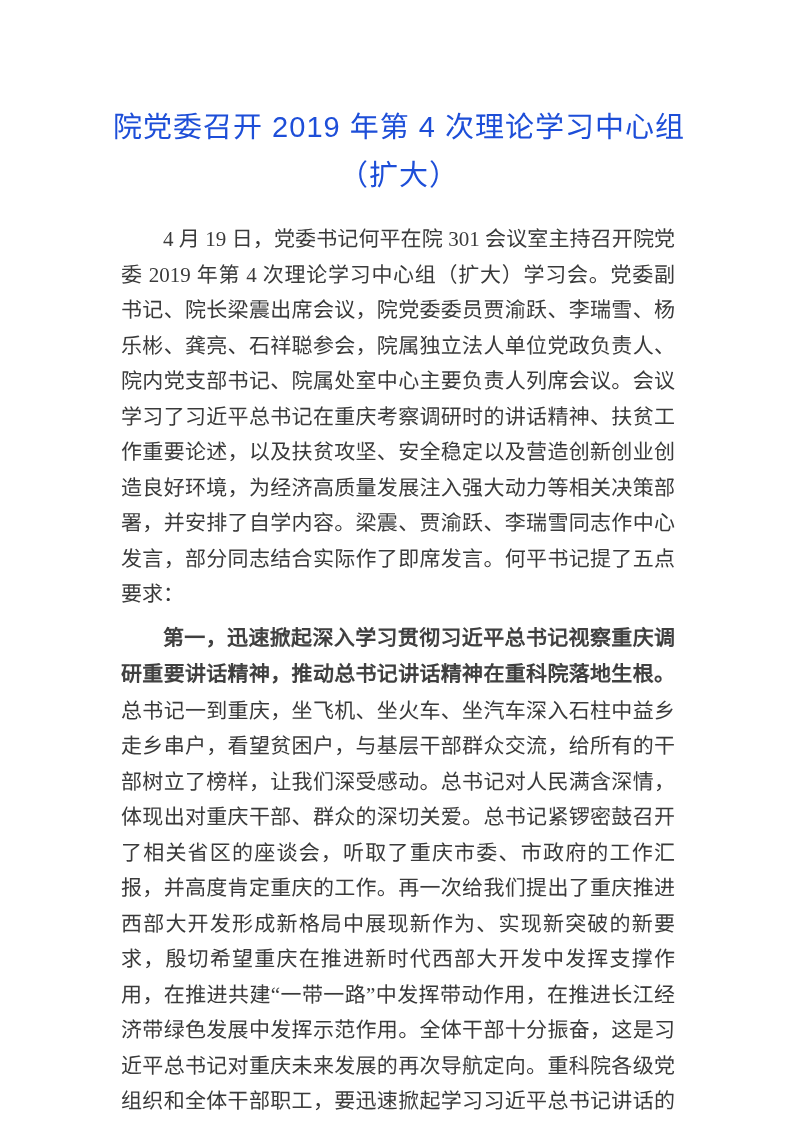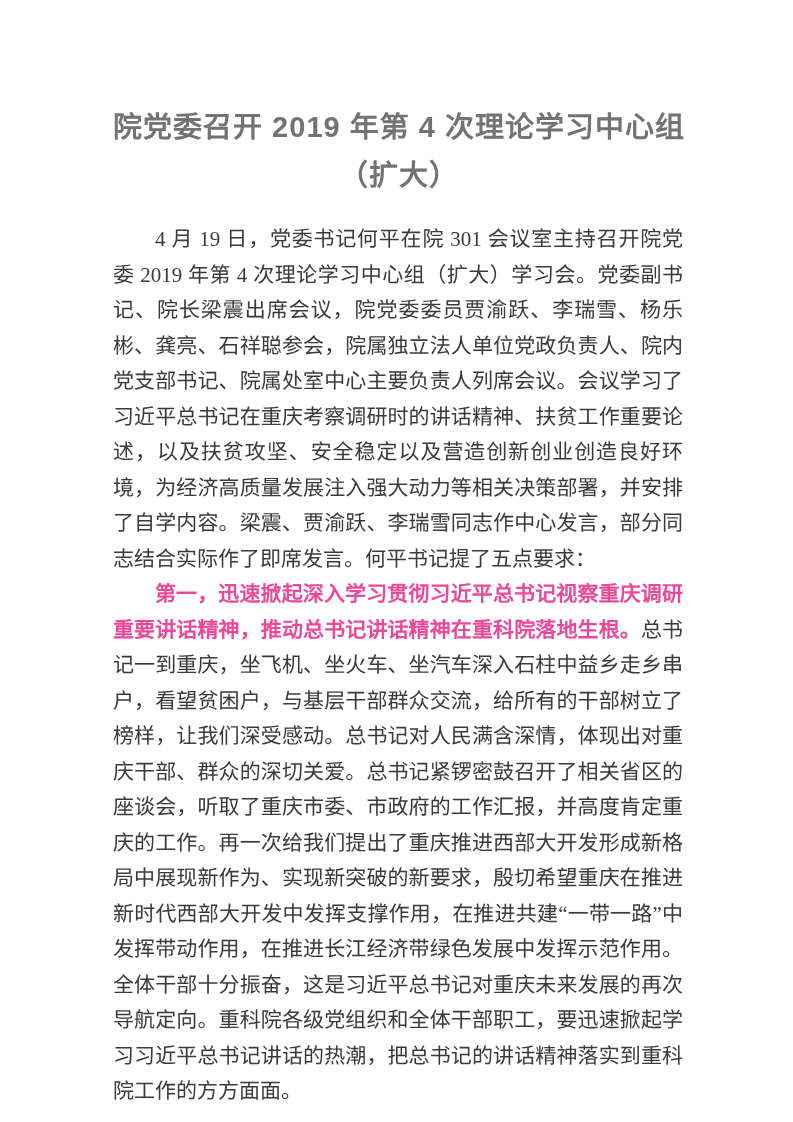--- a/index.html
+++ b/index.html
@@ -12,44 +12,45 @@
     height: 1122px;
     margin: 0 auto;
     background: #ffffff;
     overflow: hidden;
   }
 
   .doc-title {
     margin: 103px 108px 0 113px;
     text-align: center;
     font-family: "Liberation Sans", sans-serif;
-    font-weight: bold;
+    font-weight: normal;
     font-size: 29px;
     line-height: 48px;
     letter-spacing: 1px;
-    color: #737373;
+    color: #1d4ed8;
   }
 
   .doc-body {
     margin: 23px 110px 0 113px;
     width: 570px;
     font-size: 21px;
     line-height: 35.5px;
     text-align: justify;
     color: #3a3a3a;
   }
 
   .para {
     text-indent: 2em;
-    margin: 0;
+    margin: 8px;
   }
 
   .run-bold {
     font-weight: bold;
-    color: #ec4899;
+    color: #404040;
+    font-family: Liberation Mono, monospace;
   }
 </style>
 </head>
 <body>
 
 <div class="page">
 
   <h1 class="doc-title">
     <span>院党委召开 2019 年第 4 次理论学习中心组（扩大）</span><br>
   </h1>

